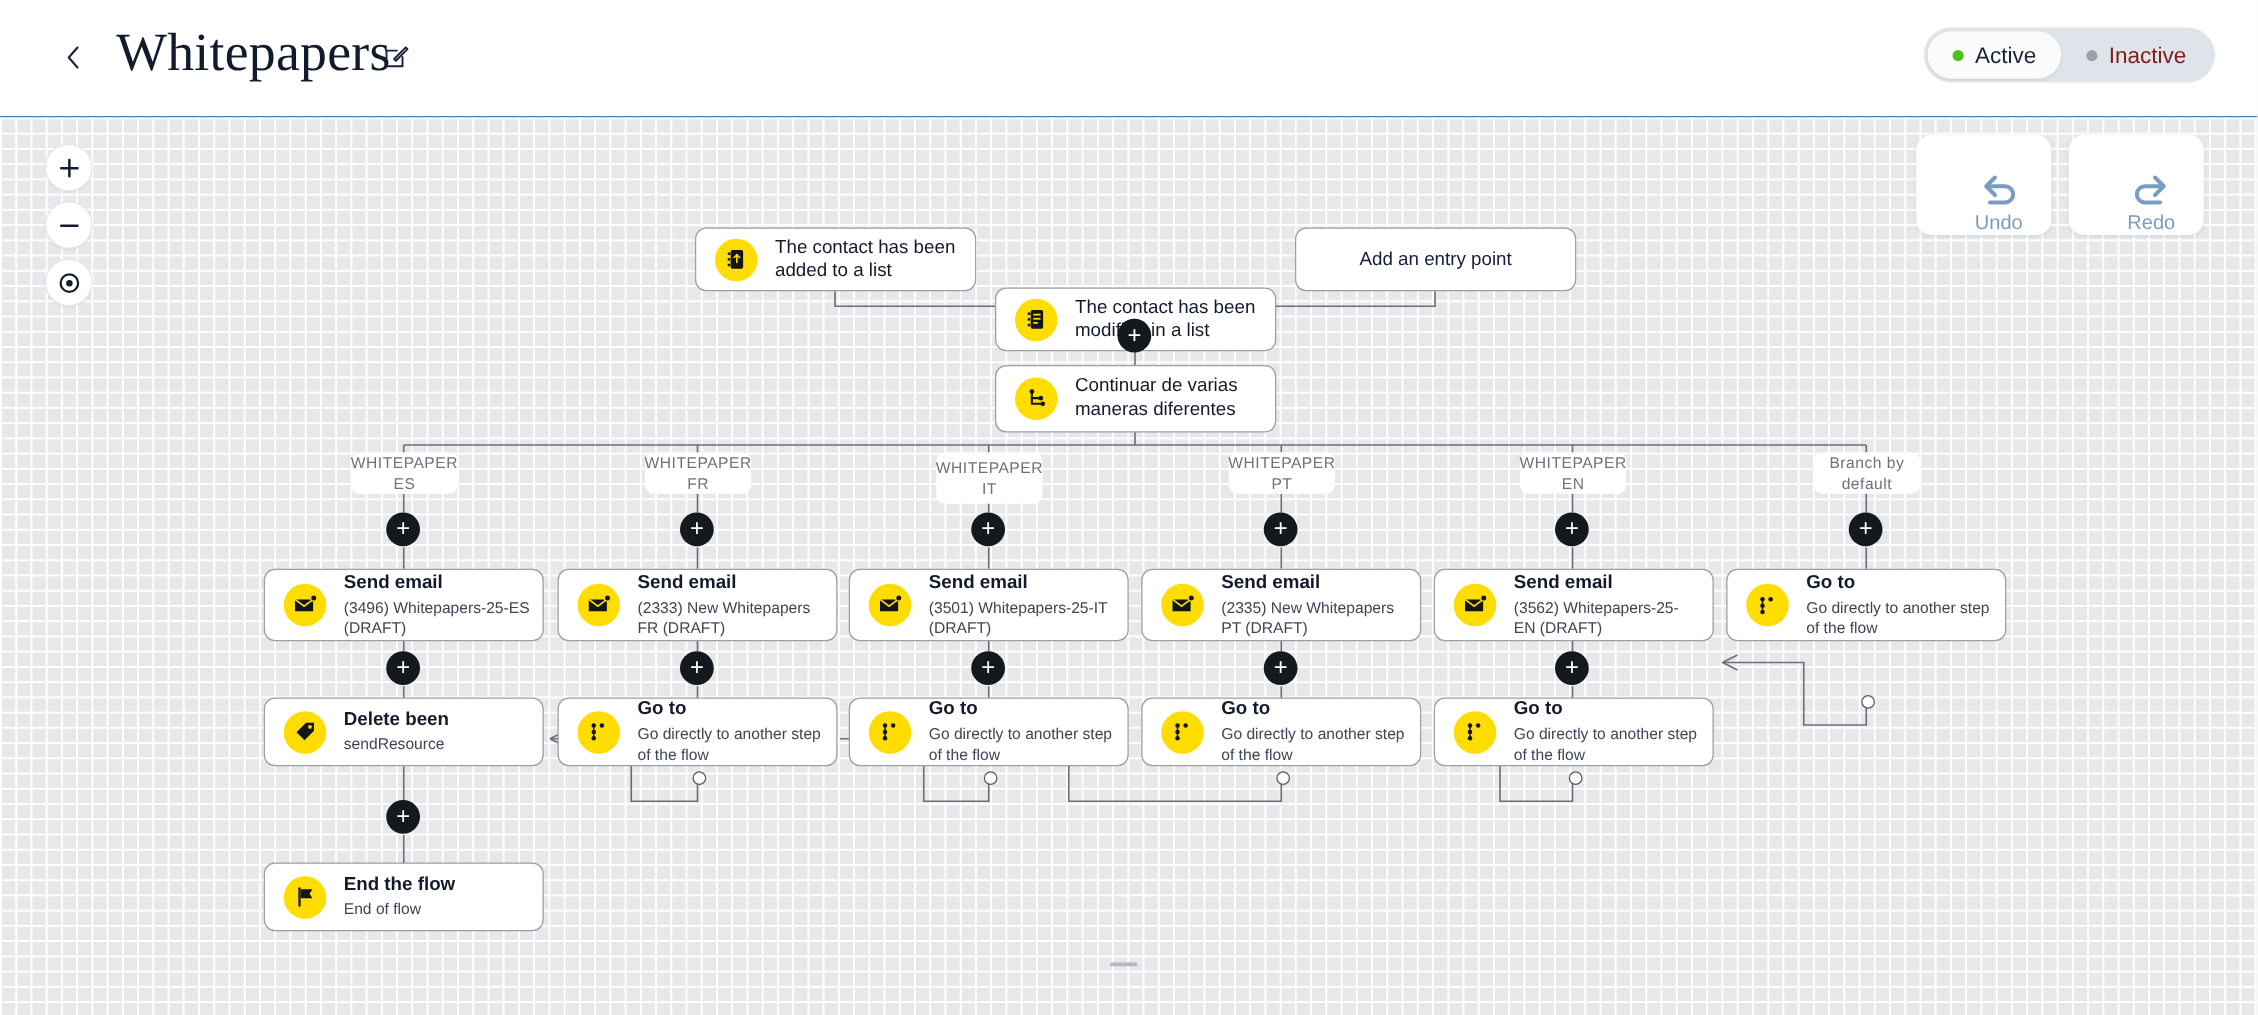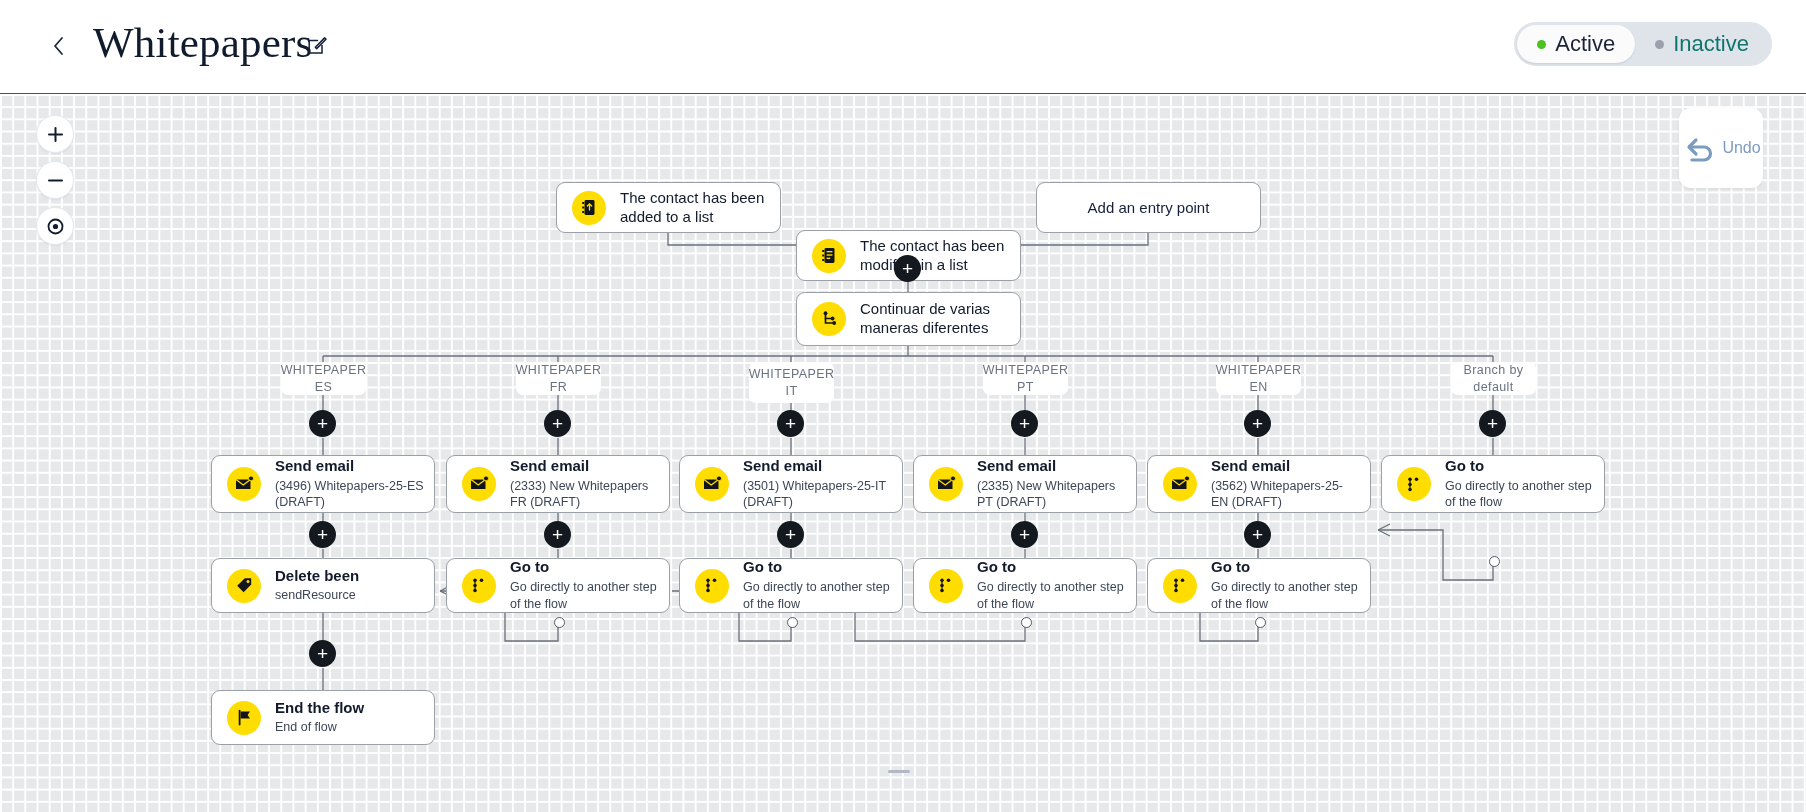--- a/index.html
+++ b/index.html
@@ -41,25 +41,25 @@
   #status-toggle {
     position: absolute; right: 34px; top: 22px;
     height: 44px; border-radius: 22px;
     background: #dfe3ea;
     display: flex; align-items: center;
     padding: 3px; box-sizing: border-box;
   }
   .toggle-opt {
     height: 38px; border-radius: 19px;
     display: flex; align-items: center; gap: 9px;
-    padding: 0 20px; font-size: 22px; cursor: pointer;
+    padding: 0 20px; font-size: 18px; cursor: pointer;
     white-space: nowrap;
   }
   .toggle-opt.active { background: #fbfbfc; color: #1b2437; box-shadow: 0 1px 2px rgba(16,24,40,.10); }
-  .toggle-opt.inactive { color: #0f766e; justify-content: flex-end; }
+  .toggle-opt.inactive { color: #7f1d1d; justify-content: flex-end; }
   .dot { width: 9px; height: 9px; border-radius: 50%; display: inline-block; }
 
   
   #canvas {
     position: absolute; top: 94px; left: 0;
     width: 1806px; height: 718px;
     background-color: #e7e8ea;
     background-image:
       linear-gradient(to right, #ffffff 1.6px, transparent 1.6px),
       linear-gradient(to bottom, #ffffff 1.6px, transparent 1.6px);
@@ -78,24 +78,25 @@
   }
 
   
   #history-controls {
     position: absolute; right: 43px; top: 14px;
     display: flex; gap: 14px;
   }
   .hist-btn {
     width: 84px; height: 80px; border-radius: 12px;
     background: #ffffff;
-    display: flex; flex-direction: row;
-    align-items: center; justify-content: center; gap: 5px;
+    display: flex; flex-direction: column;
+    align-items: center; justify-content: flex-end; gap: 5px;
     box-shadow: 0 1px 3px rgba(16,24,40,.07);
     cursor: pointer;
+    padding-left: 24px;
   }
   .hist-label { font-size: 16px; color: #7b9cc0; }
 
   
   #links { position: absolute; left: 0; top: 0; width: 1806px; height: 718px; }
 
   
   .node {
     position: absolute; box-sizing: border-box;
     background: #ffffff;
@@ -259,20 +260,27 @@
     </div>
 
     <div id="history-controls">
       <div class="hist-btn">
         <svg width="36" height="30" viewBox="0 0 36 30">
           <path d="M10 14 H23 a6.5 6.5 0 0 1 0 13 H11" fill="none" stroke="#7b9cc0" stroke-width="3.2" stroke-linecap="round"></path>
           <path d="M15 7 L8 14 L15 21" fill="none" stroke="#7b9cc0" stroke-width="3.2" stroke-linecap="round" stroke-linejoin="round"></path>
         </svg>
         <div class="hist-label">Undo</div>
       </div>
+      <div class="hist-btn">
+        <svg width="36" height="30" viewBox="0 0 36 30">
+          <path d="M26 14 H13 a6.5 6.5 0 0 0 0 13 H25" fill="none" stroke="#7b9cc0" stroke-width="3.2" stroke-linecap="round"></path>
+          <path d="M21 7 L28 14 L21 21" fill="none" stroke="#7b9cc0" stroke-width="3.2" stroke-linecap="round" stroke-linejoin="round"></path>
+        </svg>
+        <div class="hist-label">Redo</div>
+      </div>
     </div>
 
     <div class="node" style="left:556px; top:88px; width:225px; height:51px;">
       <div class="node-icon" style="background: rgb(255, 221, 0);">
         <svg width="19" height="19" viewBox="0 0 19 19">
           <rect x="4.5" y="2" width="10" height="15" rx="1.4" fill="#12151c"></rect>
           <rect x="2.2" y="4" width="2" height="2" fill="#12151c"></rect>
           <rect x="2.2" y="8.5" width="2" height="2" fill="#12151c"></rect>
           <rect x="2.2" y="13" width="2" height="2" fill="#12151c"></rect>
           <path d="M9.5 12 V6 M7.3 8 L9.5 5.8 L11.7 8" stroke="#ffdd00" stroke-width="1.3" fill="none" stroke-linecap="round"></path>

